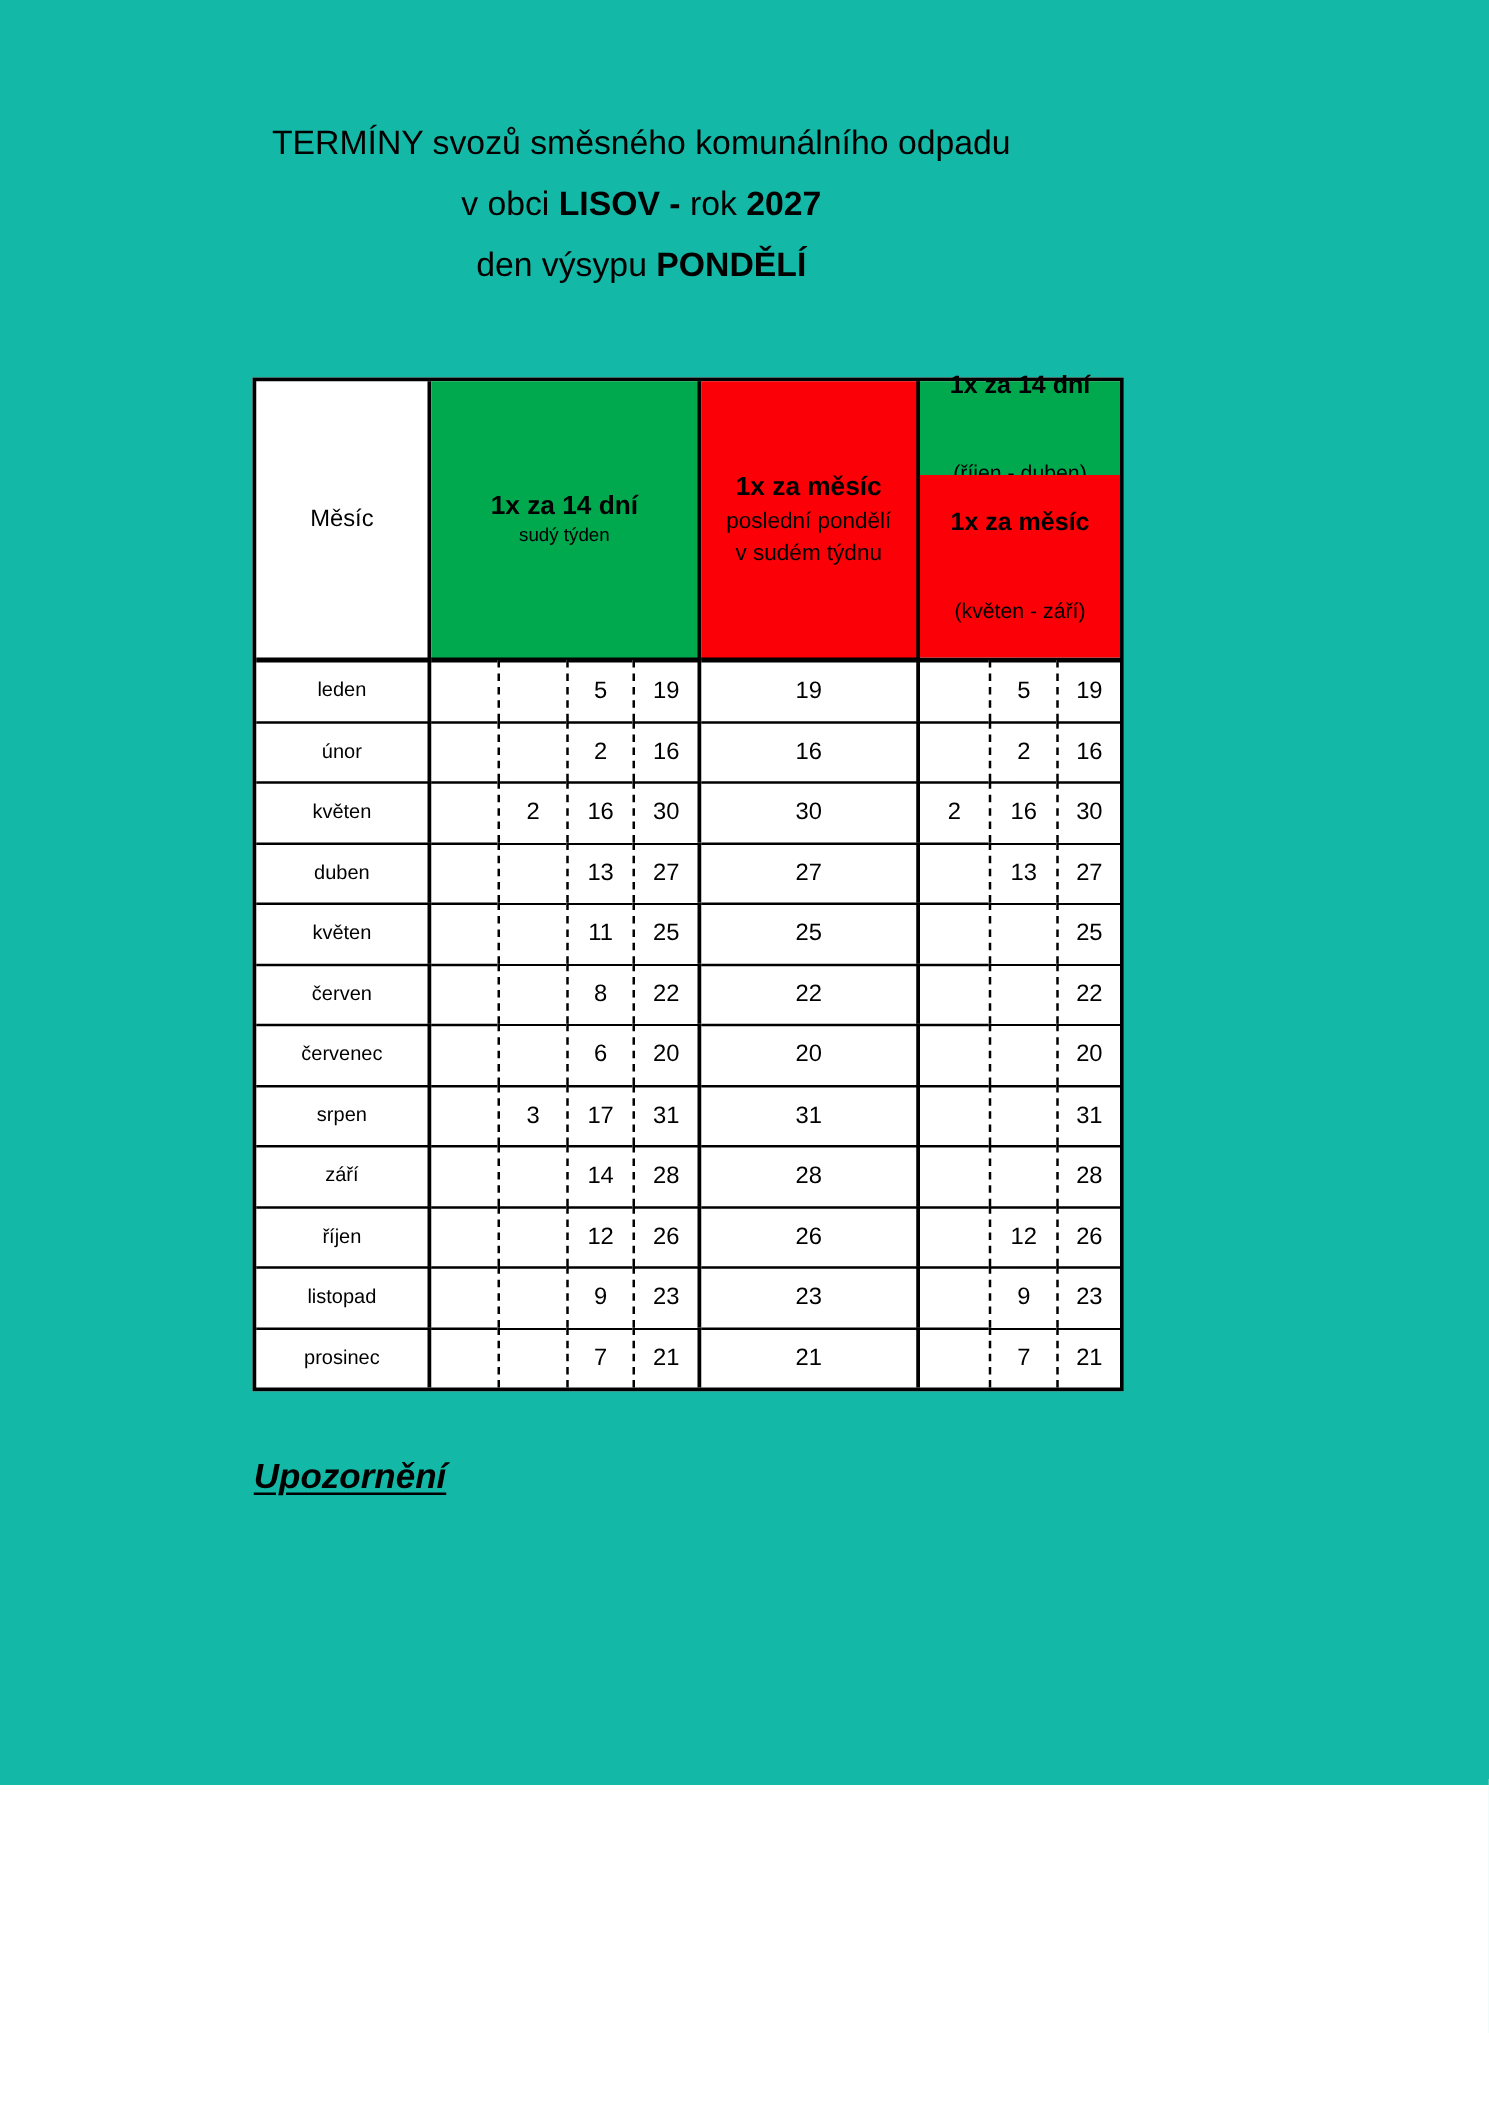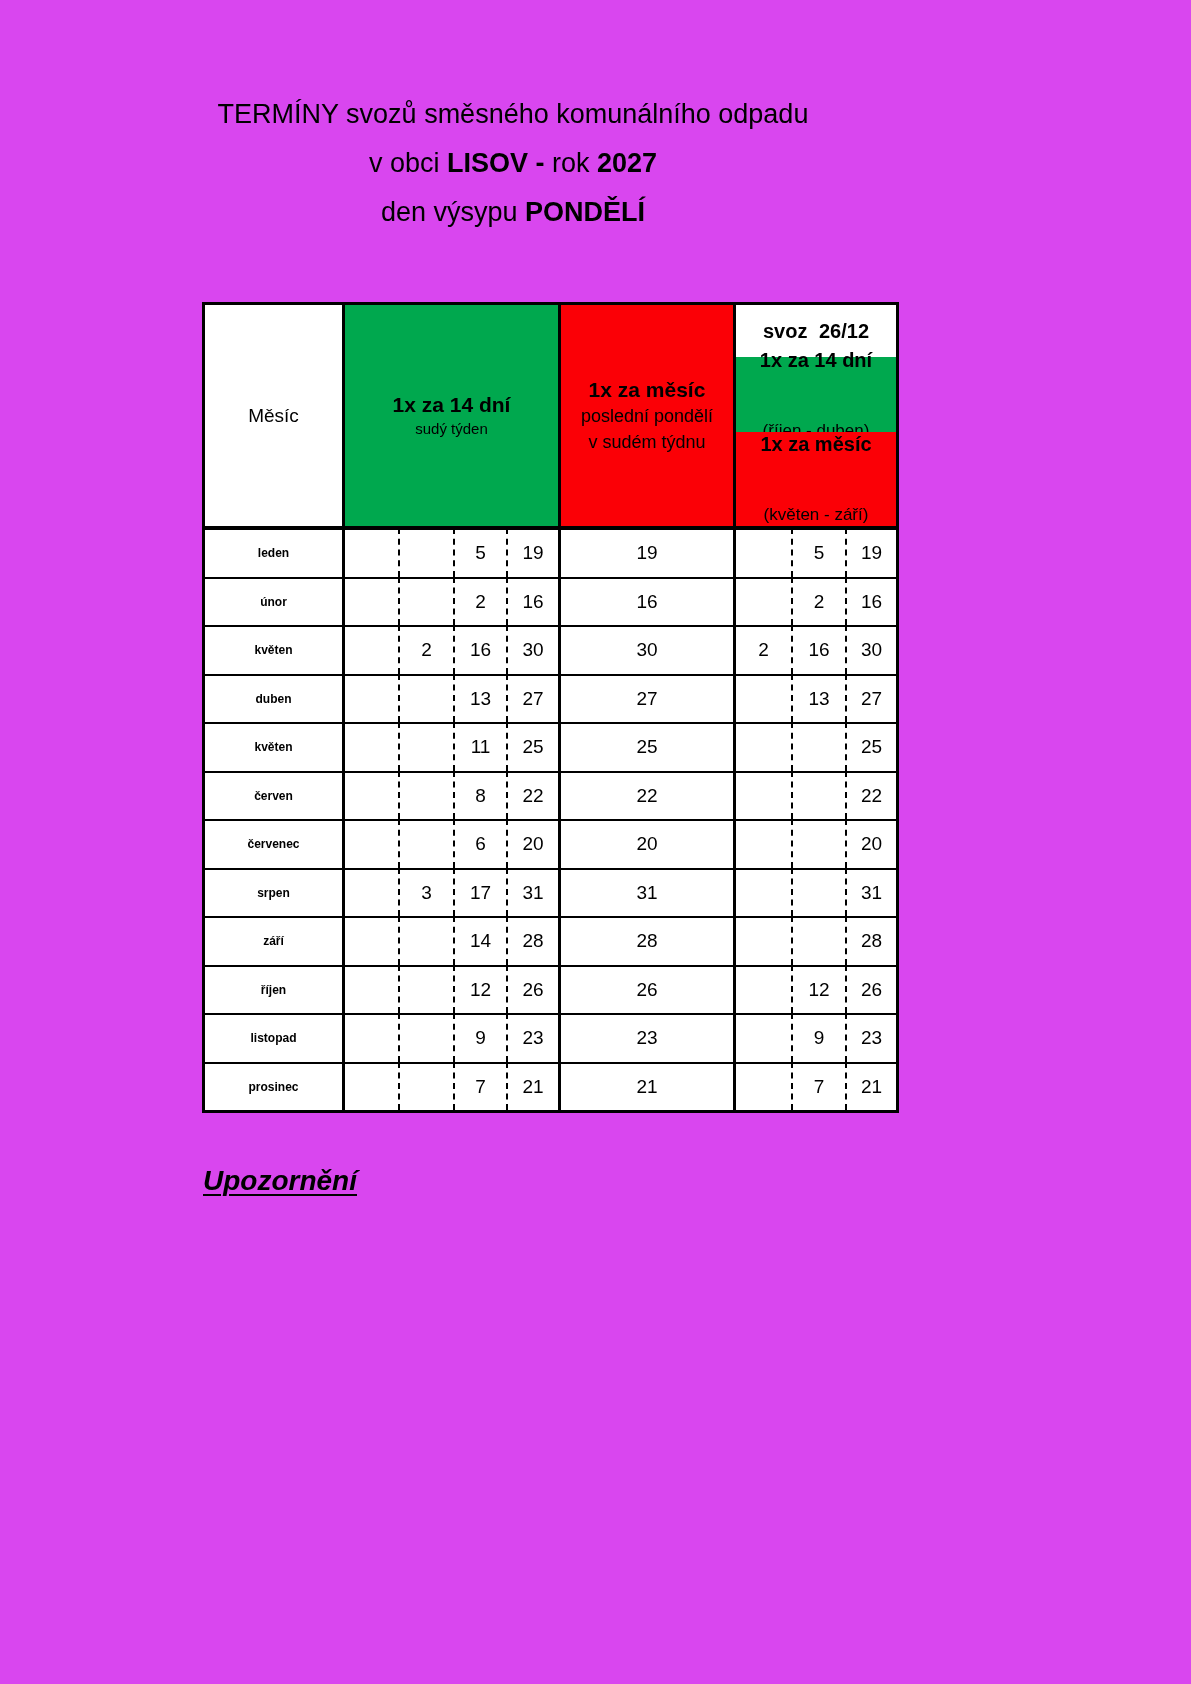--- a/index.html
+++ b/index.html
@@ -9,21 +9,21 @@
   }
   *{margin:0;padding:0;box-sizing:border-box;}
   html,body{background:#ffffff;}
   body{
     width:1191px;height:1684px;
     font-family:"Liberation Sans", sans-serif;
     color:var(--ink);
     position:relative;
     overflow:hidden;
   }
-  .page{position:relative;width:1191px;height:1684px;background:#d946ef;}
+  .page{position:relative;width:1191px;height:1428px;background:#14b8a6;}
 
   
   .title-block{
     position:absolute;left:0;top:90px;width:1026px;
     text-align:center;font-size:27px;line-height:49px;
   }
   .b{font-weight:bold;}
 
   
   .schedule{
@@ -53,21 +53,21 @@
   .h-right-green{height:75px;background:var(--green);}
   .h-right-red{flex:1;background:var(--red);}
   .head-main{font-weight:bold;font-size:21px;line-height:26px;}
   .head-main-sm{font-weight:bold;font-size:20px;line-height:24px;}
   .head-sub{font-size:15px;line-height:22px;}
   .head-line{font-size:18px;line-height:26px;}
   .head-sub-paren{font-size:17px;line-height:22px;margin-top:48px;}
 
   
   .dcell{border-top:2px solid var(--ink);}
-  .month-cell{font-weight:bold;font-size:12px;border-right:3px solid var(--ink);}
+  .month-cell{font-weight:normal;font-size:16px;border-right:3px solid var(--ink);}
   .gend{border-right:3px solid var(--ink);}
   .redcol{border-right:3px solid var(--ink);}
   .dash{border-left:2px dashed var(--ink);}
 
   
   .notice-heading{
     position:absolute;left:203px;top:1165px;
     font-size:28px;font-weight:bold;
     text-decoration:underline;
     text-decoration-thickness:2px;
@@ -99,21 +99,20 @@
       <div class="head-sub">sudý týden</div>
     </div>
 
     <div class="cell hcell h-red">
       <div class="head-main">1x za měsíc</div>
       <div class="head-line">poslední pondělí</div>
       <div class="head-line">v sudém týdnu</div>
     </div>
 
     <div class="cell hcell h-right">
-      <div class="stack h-svoz">svoz 26/12</div>
       <div class="stack h-right-green">
         <div class="head-main-sm">1x za 14 dní</div>
         <div class="head-sub-paren">(říjen - duben)</div>
       </div>
       <div class="stack h-right-red">
         <div class="head-main-sm">1x za měsíc</div>
         <div class="head-sub-paren">(květen - září)</div>
       </div>
     </div>
 

